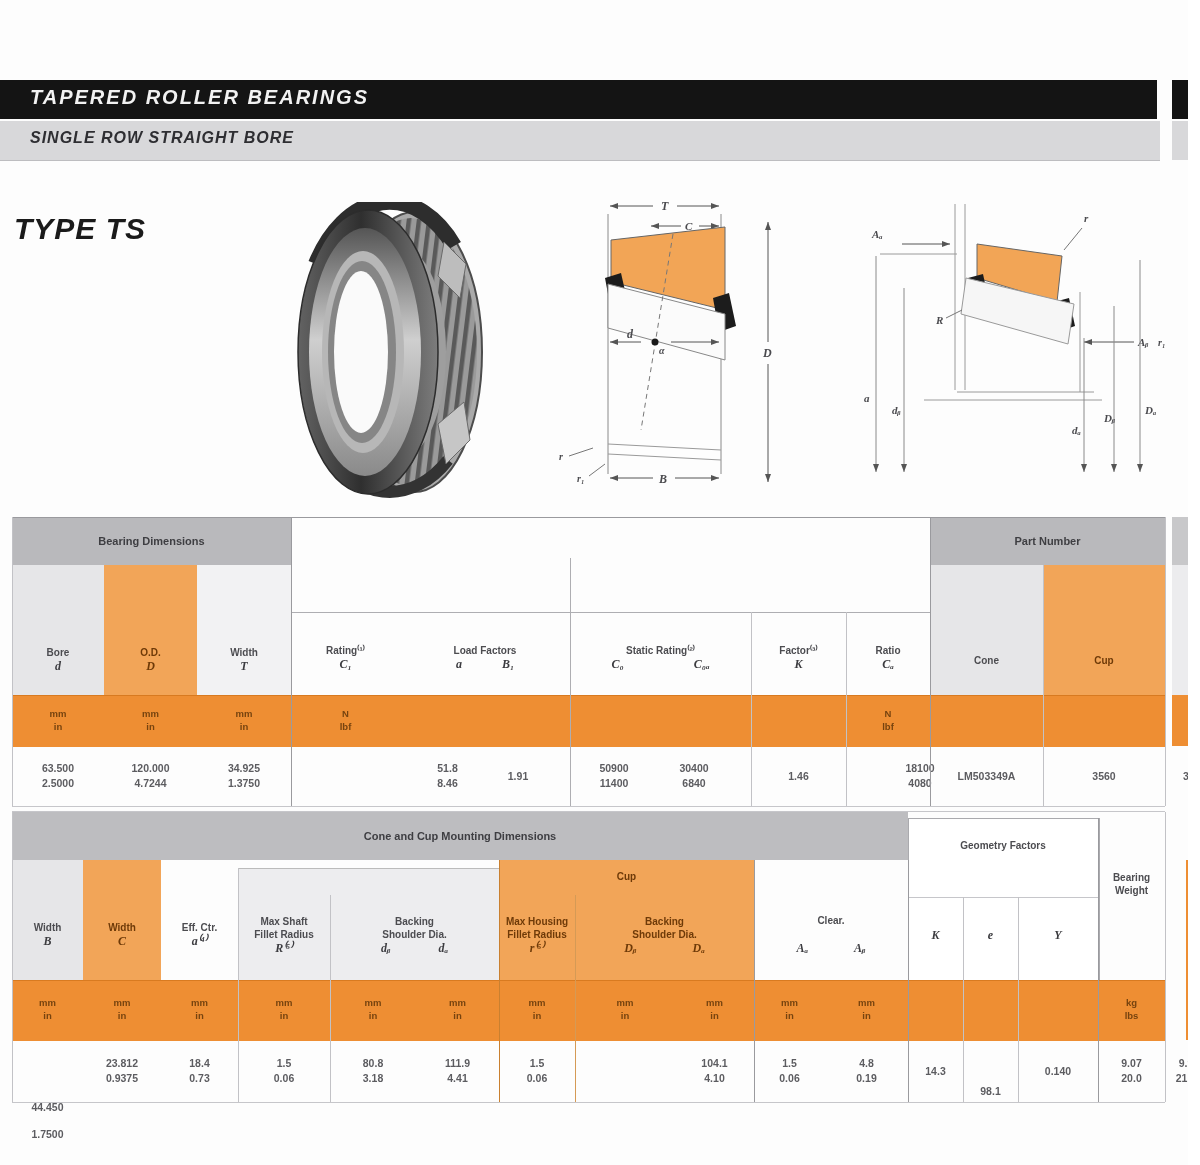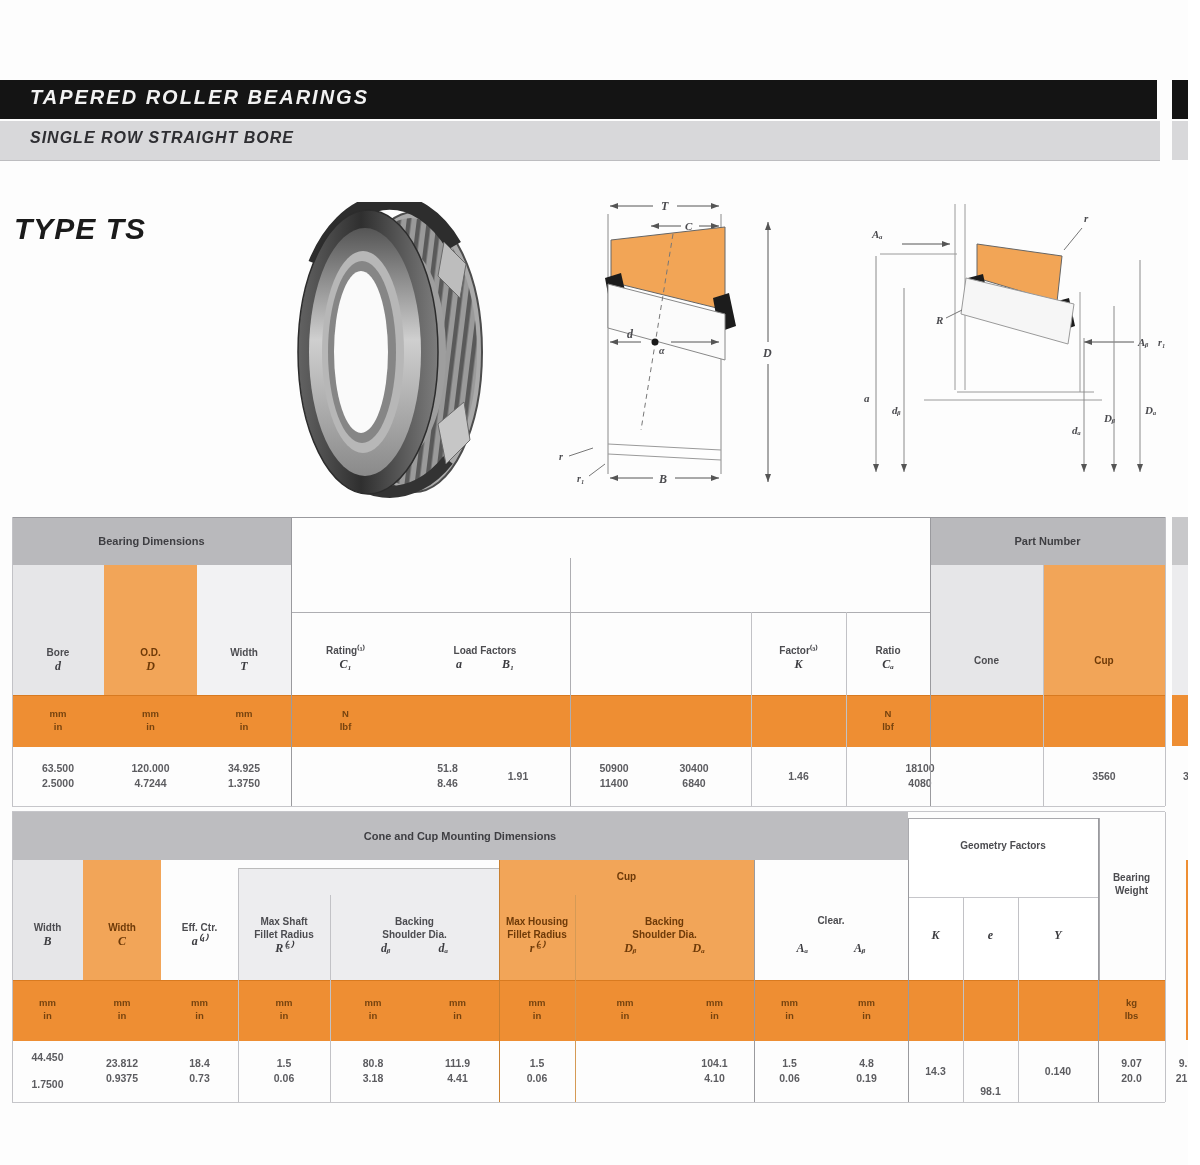--- a/index.html
+++ b/index.html
@@ -192,20 +192,27 @@
     <span class="lbl">Rating⁽¹⁾</span>
     <span class="sym">C₁</span>
   </div>
   <div class="cell" style="left:400px;top:625px;width:170px;height:66px;">
     <span class="lbl">Load Factors</span>
     <span style="display:flex;gap:40px;">
       <span class="sym">a</span>
       <span class="sym">B₁</span>
     </span>
   </div>
+  <div class="cell" style="left:570px;top:625px;width:181px;height:66px;">
+    <span class="lbl">Static Rating⁽²⁾</span>
+    <span style="display:flex;gap:70px;">
+      <span class="sym">C₀</span>
+      <span class="sym">C₀ₐ</span>
+    </span>
+  </div>
   <div class="cell" style="left:751px;top:625px;width:95px;height:66px;">
     <span class="lbl">Factor⁽³⁾</span>
     <span class="sym">K</span>
   </div>
   <div class="cell" style="left:846px;top:625px;width:84px;height:66px;">
     <span class="lbl">Ratio</span>
     <span class="sym">Cₐ</span>
   </div>
 
   <div class="cell lbl" style="left:930px;top:640px;width:113px;height:40px;">
@@ -263,20 +270,23 @@
   <div class="cell val" style="left:654px;top:750px;width:80px;height:52px;">
     <span>30400</span>
     <span>6840</span>
   </div>
   <div class="cell val" style="left:751px;top:750px;width:95px;height:52px;">
     <span>1.46</span>
   </div>
   <div class="cell val" style="left:846px;top:750px;width:84px;height:52px;padding-left:32px;">
     <span>18100</span>
     <span>4080</span>
+  </div>
+  <div class="cell val" style="left:930px;top:750px;width:113px;height:52px;">
+    <span>LM503349A</span>
   </div>
   <div class="cell val" style="left:1043px;top:750px;width:122px;height:52px;">
     <span>3560</span>
   </div>
 
   <div class="hline" style="left:12px;top:517px;width:1153px;"></div>
   <div class="hline" style="left:291px;top:612px;width:639px;background:#aeaeb2;"></div>
   <div class="hlite" style="left:12px;top:806px;width:1153px;"></div>
   <div class="vline" style="left:291px;top:517px;height:289px;"></div>
   <div class="vline" style="left:570px;top:558px;height:248px;background:#aeaeb2;"></div>
@@ -411,21 +421,21 @@
   </div>
   <div class="cell unit" style="left:825px;top:984px;width:83px;height:52px;">
     <span>mm</span>
       <span>in</span>
   </div>
   <div class="cell unit" style="left:1098px;top:984px;width:67px;height:52px;">
     <span>kg</span>
       <span>lbs</span>
   </div>
 
-  <div class="cell val" style="left:12px;top:1043px;width:71px;height:56px;gap:12px;">
+  <div class="cell val" style="left:12px;top:1093px;width:71px;height:56px;gap:12px;">
     <span>44.450</span>
       <span>1.7500</span>
   </div>
   <div class="cell val" style="left:83px;top:1043px;width:78px;height:56px;">
     <span>23.812</span>
       <span>0.9375</span>
   </div>
   <div class="cell val" style="left:161px;top:1043px;width:77px;height:56px;">
     <span>18.4</span>
       <span>0.73</span>

